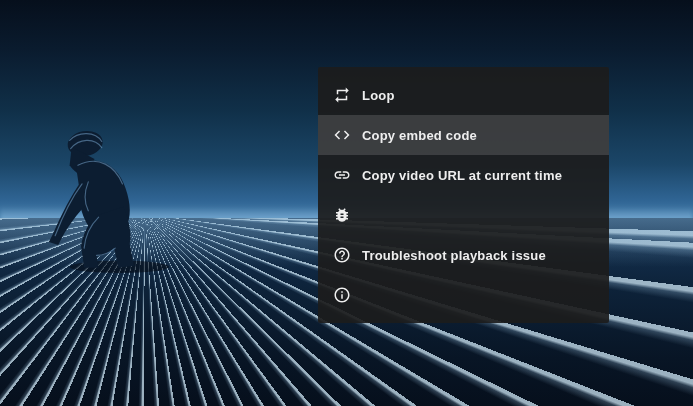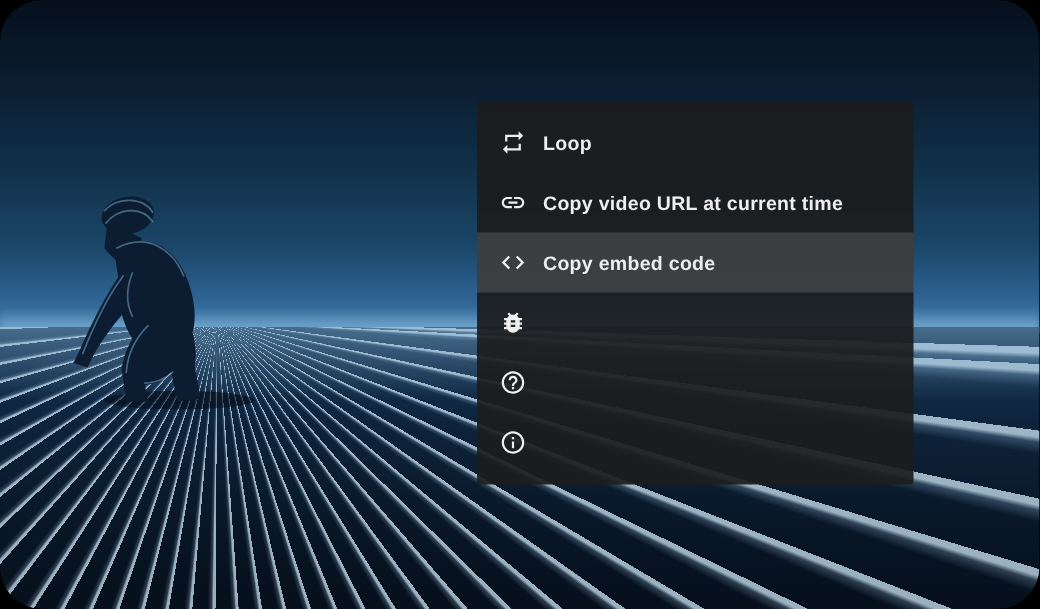--- a/index.html
+++ b/index.html
@@ -1,18 +1,18 @@
 <!DOCTYPE html>
 <html><head>
 <meta charset="utf-8">
 <style>
   html,body{margin:0;padding:0;background:#000;}
   #stage{
     position:relative;width:693px;height:406px;overflow:hidden;
-    font-family:"Liberation Sans",sans-serif;cursor:default;border-radius:28px;
+    font-family:"Liberation Sans",sans-serif;cursor:default;
   }
   
   .sky{
     position:absolute;left:0;top:0;width:693px;height:222px;
     background:linear-gradient(180deg,#060f1c 0%,#0a1b2e 22%,#103049 50%,#1b4668 74%,#2f6493 90%,#4a82b0 100%);
   }
   .horizon-glow{
     position:absolute;left:0;top:206px;width:693px;height:22px;
     background:linear-gradient(180deg,rgba(140,190,225,0) 0%,rgba(150,200,235,.55) 60%,rgba(70,120,170,.25) 100%);
     filter:blur(2px);
@@ -82,49 +82,50 @@
 
   <div class="menu" id="context-menu">
       <div class="menu-item">
         <span class="mi-icon">
           <svg viewBox="0 0 24 24">
             <path d="M7 7h10v3l4-4-4-4v3H5v6h2V7zm10 10H7v-3l-4 4 4 4v-3h12v-6h-2v4z"></path>
           </svg>
         </span>
         <span class="mi-label">Loop</span>
       </div>
+      <div class="menu-item highlighted">
+        <span class="mi-icon">
+          <svg viewBox="0 0 24 24">
+            <path d="M9.4 16.6 4.8 12l4.6-4.6L8 6l-6 6 6 6 1.4-1.4zm5.2 0 4.6-4.6-4.6-4.6L16 6l6 6-6 6-1.4-1.4z"></path>
+          </svg>
+        </span>
+        <span class="mi-label">Copy embed code</span>
+      </div>
       <div class="menu-item">
         <span class="mi-icon">
           <svg viewBox="0 0 24 24">
             <path d="M3.9 12c0-1.71 1.39-3.1 3.1-3.1h4V7H7c-2.76 0-5 2.24-5 5s2.24 5 5 5h4v-1.9H7c-1.71 0-3.1-1.39-3.1-3.1zM8 13h8v-2H8v2zm9-6h-4v1.9h4c1.71 0 3.1 1.39 3.1 3.1s-1.39 3.1-3.1 3.1h-4V17h4c2.76 0 5-2.24 5-5s-2.24-5-5-5z"></path>
           </svg>
         </span>
         <span class="mi-label">Copy video URL at current time</span>
-      </div>
-      <div class="menu-item highlighted">
-        <span class="mi-icon">
-          <svg viewBox="0 0 24 24">
-            <path d="M9.4 16.6 4.8 12l4.6-4.6L8 6l-6 6 6 6 1.4-1.4zm5.2 0 4.6-4.6-4.6-4.6L16 6l6 6-6 6-1.4-1.4z"></path>
-          </svg>
-        </span>
-        <span class="mi-label">Copy embed code</span>
       </div>
       <div class="menu-item">
         <span class="mi-icon">
           <svg viewBox="0 0 24 24">
             <path d="M20 8h-2.81c-.45-.78-1.07-1.45-1.82-1.96L17 4.41 15.59 3l-2.17 2.17C12.96 5.06 12.49 5 12 5c-.49 0-.96.06-1.41.17L8.41 3 7 4.41l1.62 1.63C7.88 6.55 7.26 7.22 6.81 8H4v2h2.09c-.05.33-.09.66-.09 1v1H4v2h2v1c0 .34.04.67.09 1H4v2h2.81c1.04 1.79 2.97 3 5.19 3s4.15-1.21 5.19-3H20v-2h-2.09c.05-.33.09-.66.09-1v-1h2v-2h-2v-1c0-.34-.04-.67-.09-1H20V8zm-6 8h-4v-2h4v2zm0-4h-4v-2h4v2z"></path>
           </svg>
         </span>
       </div>
       <div class="menu-item">
         <span class="mi-icon">
           <svg viewBox="0 0 24 24">
             <path d="M11 18h2v-2h-2v2zm1-16C6.48 2 2 6.48 2 12s4.48 10 10 10 10-4.48 10-10S17.52 2 12 2zm0 18c-4.41 0-8-3.59-8-8s3.59-8 8-8 8 3.59 8 8-3.59 8-8 8zm0-14c-2.21 0-4 1.79-4 4h2c0-1.1.9-2 2-2s2 .9 2 2c0 2-3 1.75-3 5h2c0-2.25 3-2.5 3-5 0-2.21-1.79-4-4-4z"></path>
           </svg>
         </span>
+        <span class="mi-label">Troubleshoot playback issue</span>
       </div>
       <div class="menu-item">
         <span class="mi-icon">
           <svg viewBox="0 0 24 24">
             <path d="M11 7h2v2h-2V7zm0 4h2v6h-2v-6zm1-9C6.48 2 2 6.48 2 12s4.48 10 10 10 10-4.48 10-10S17.52 2 12 2zm0 18c-4.41 0-8-3.59-8-8s3.59-8 8-8 8 3.59 8 8-3.59 8-8 8z"></path>
           </svg>
         </span>
       </div>
     </div>
 </div>

